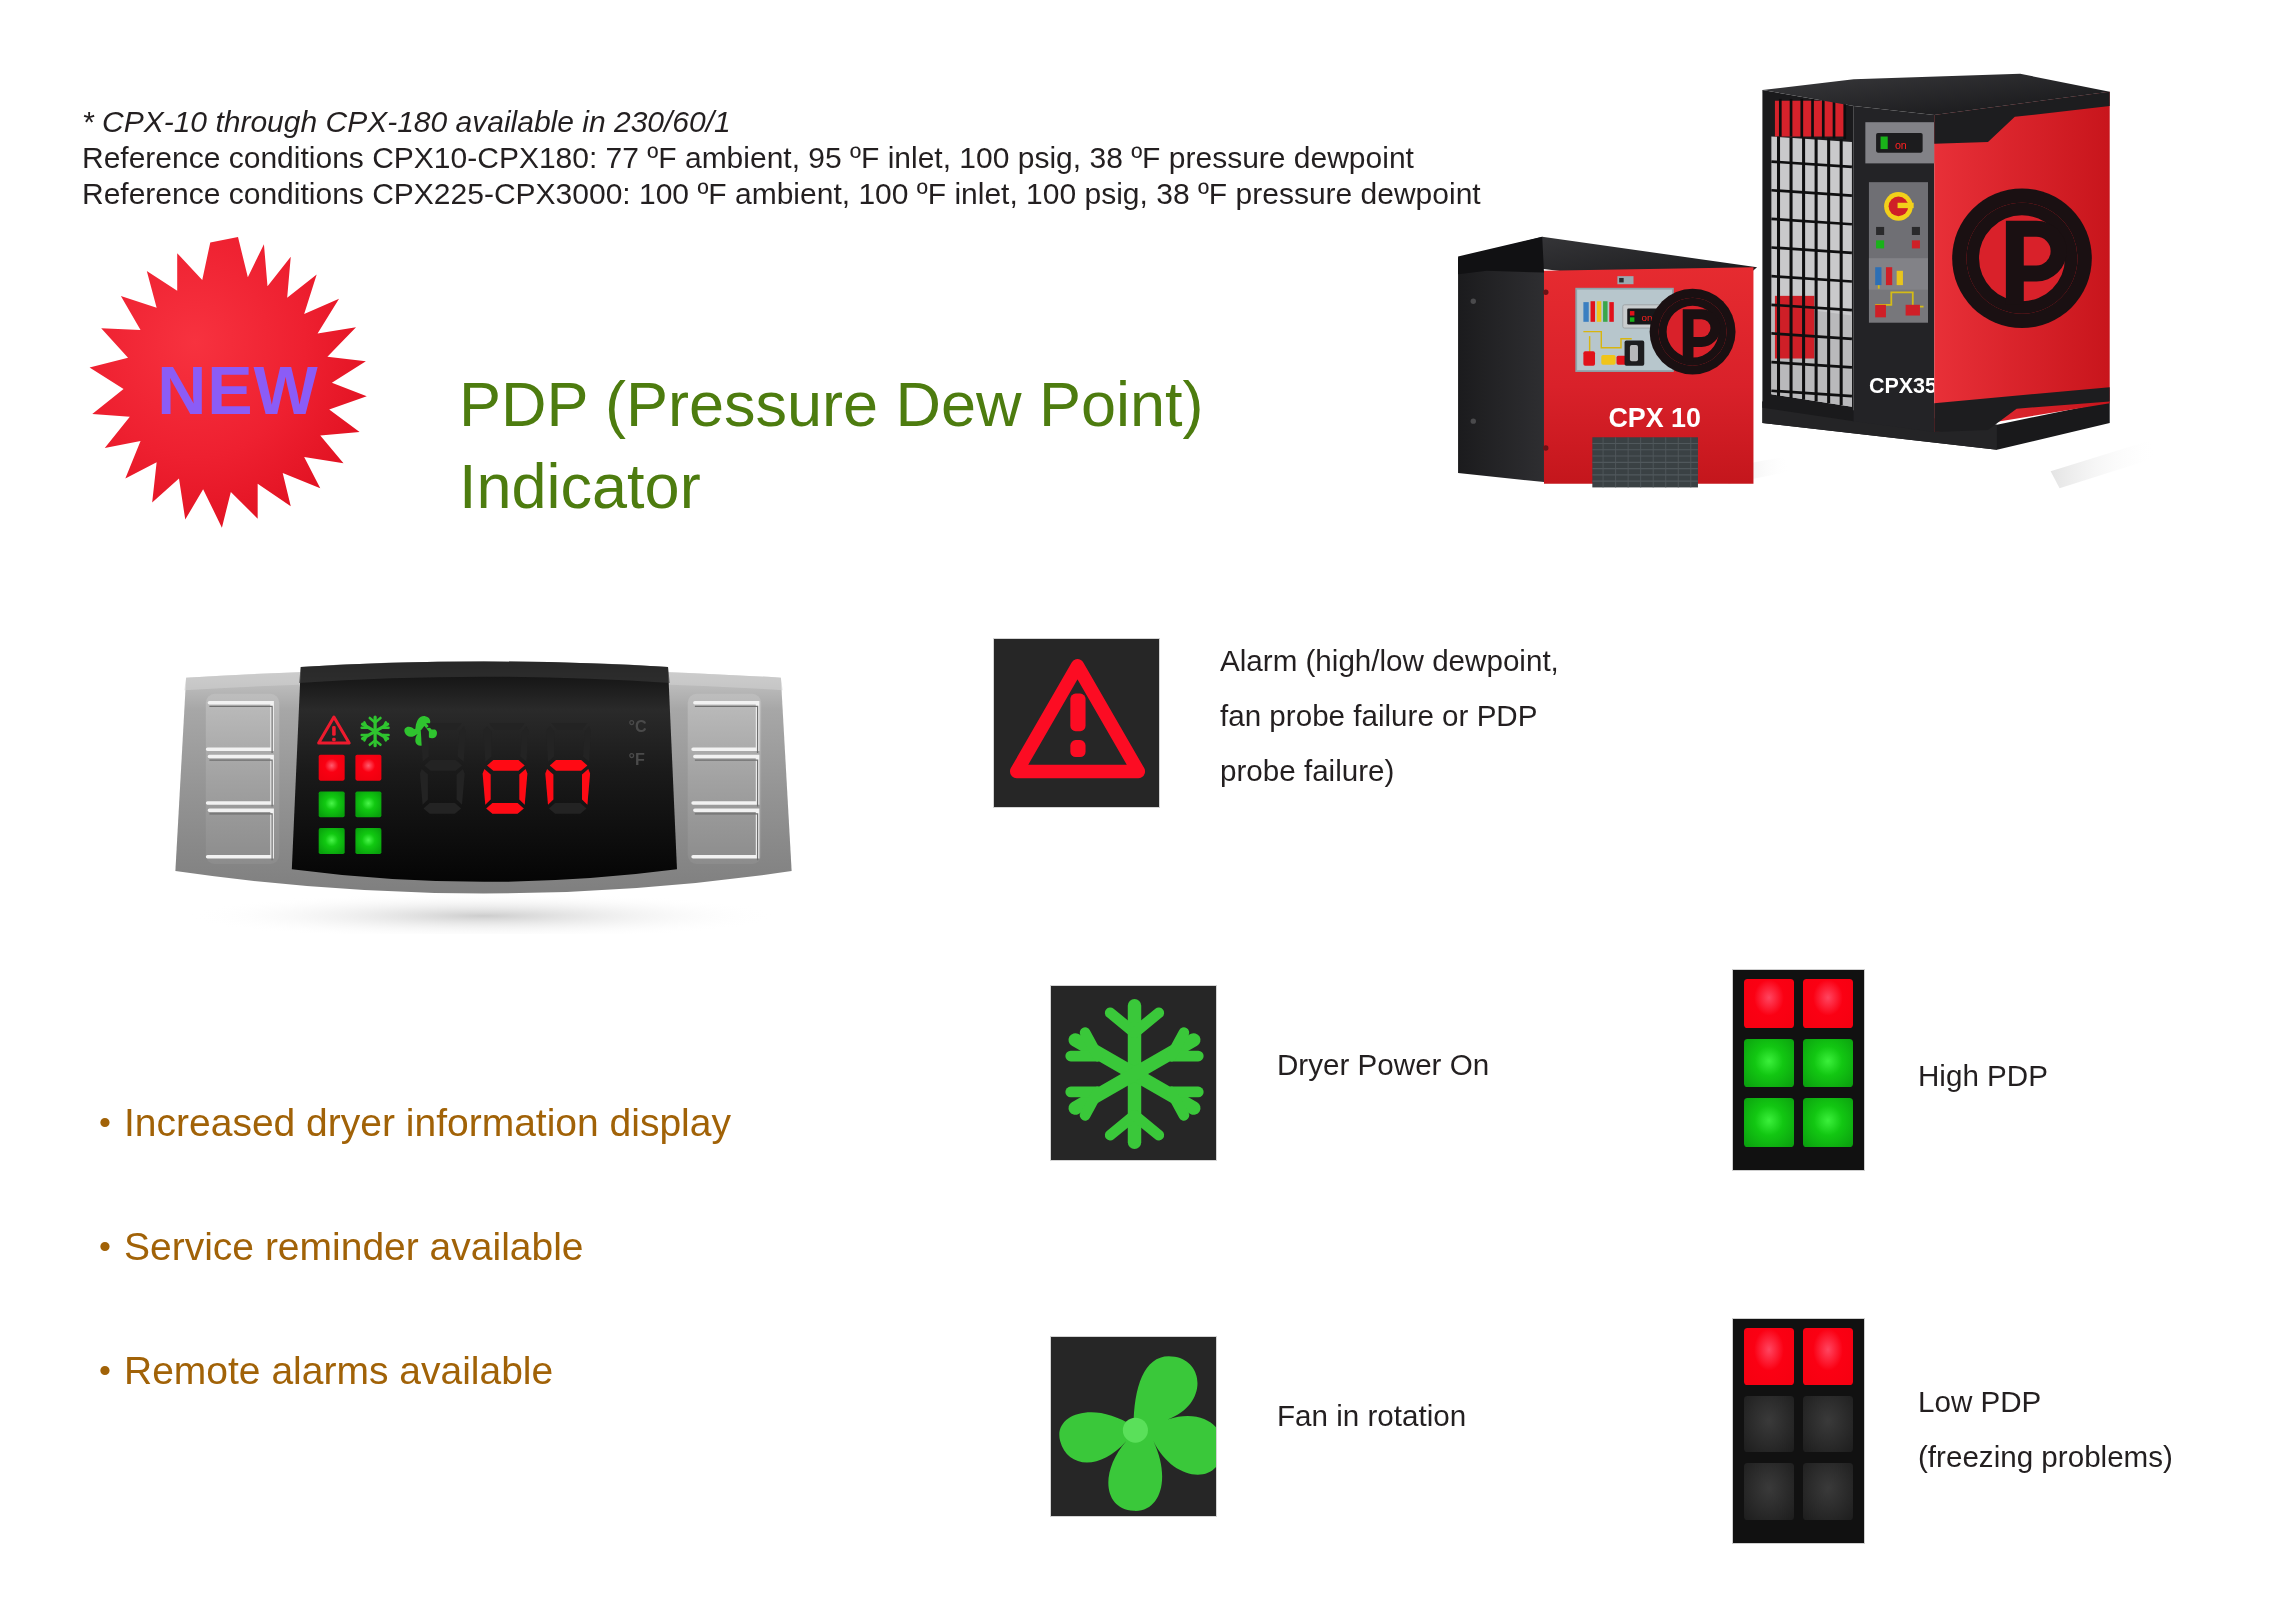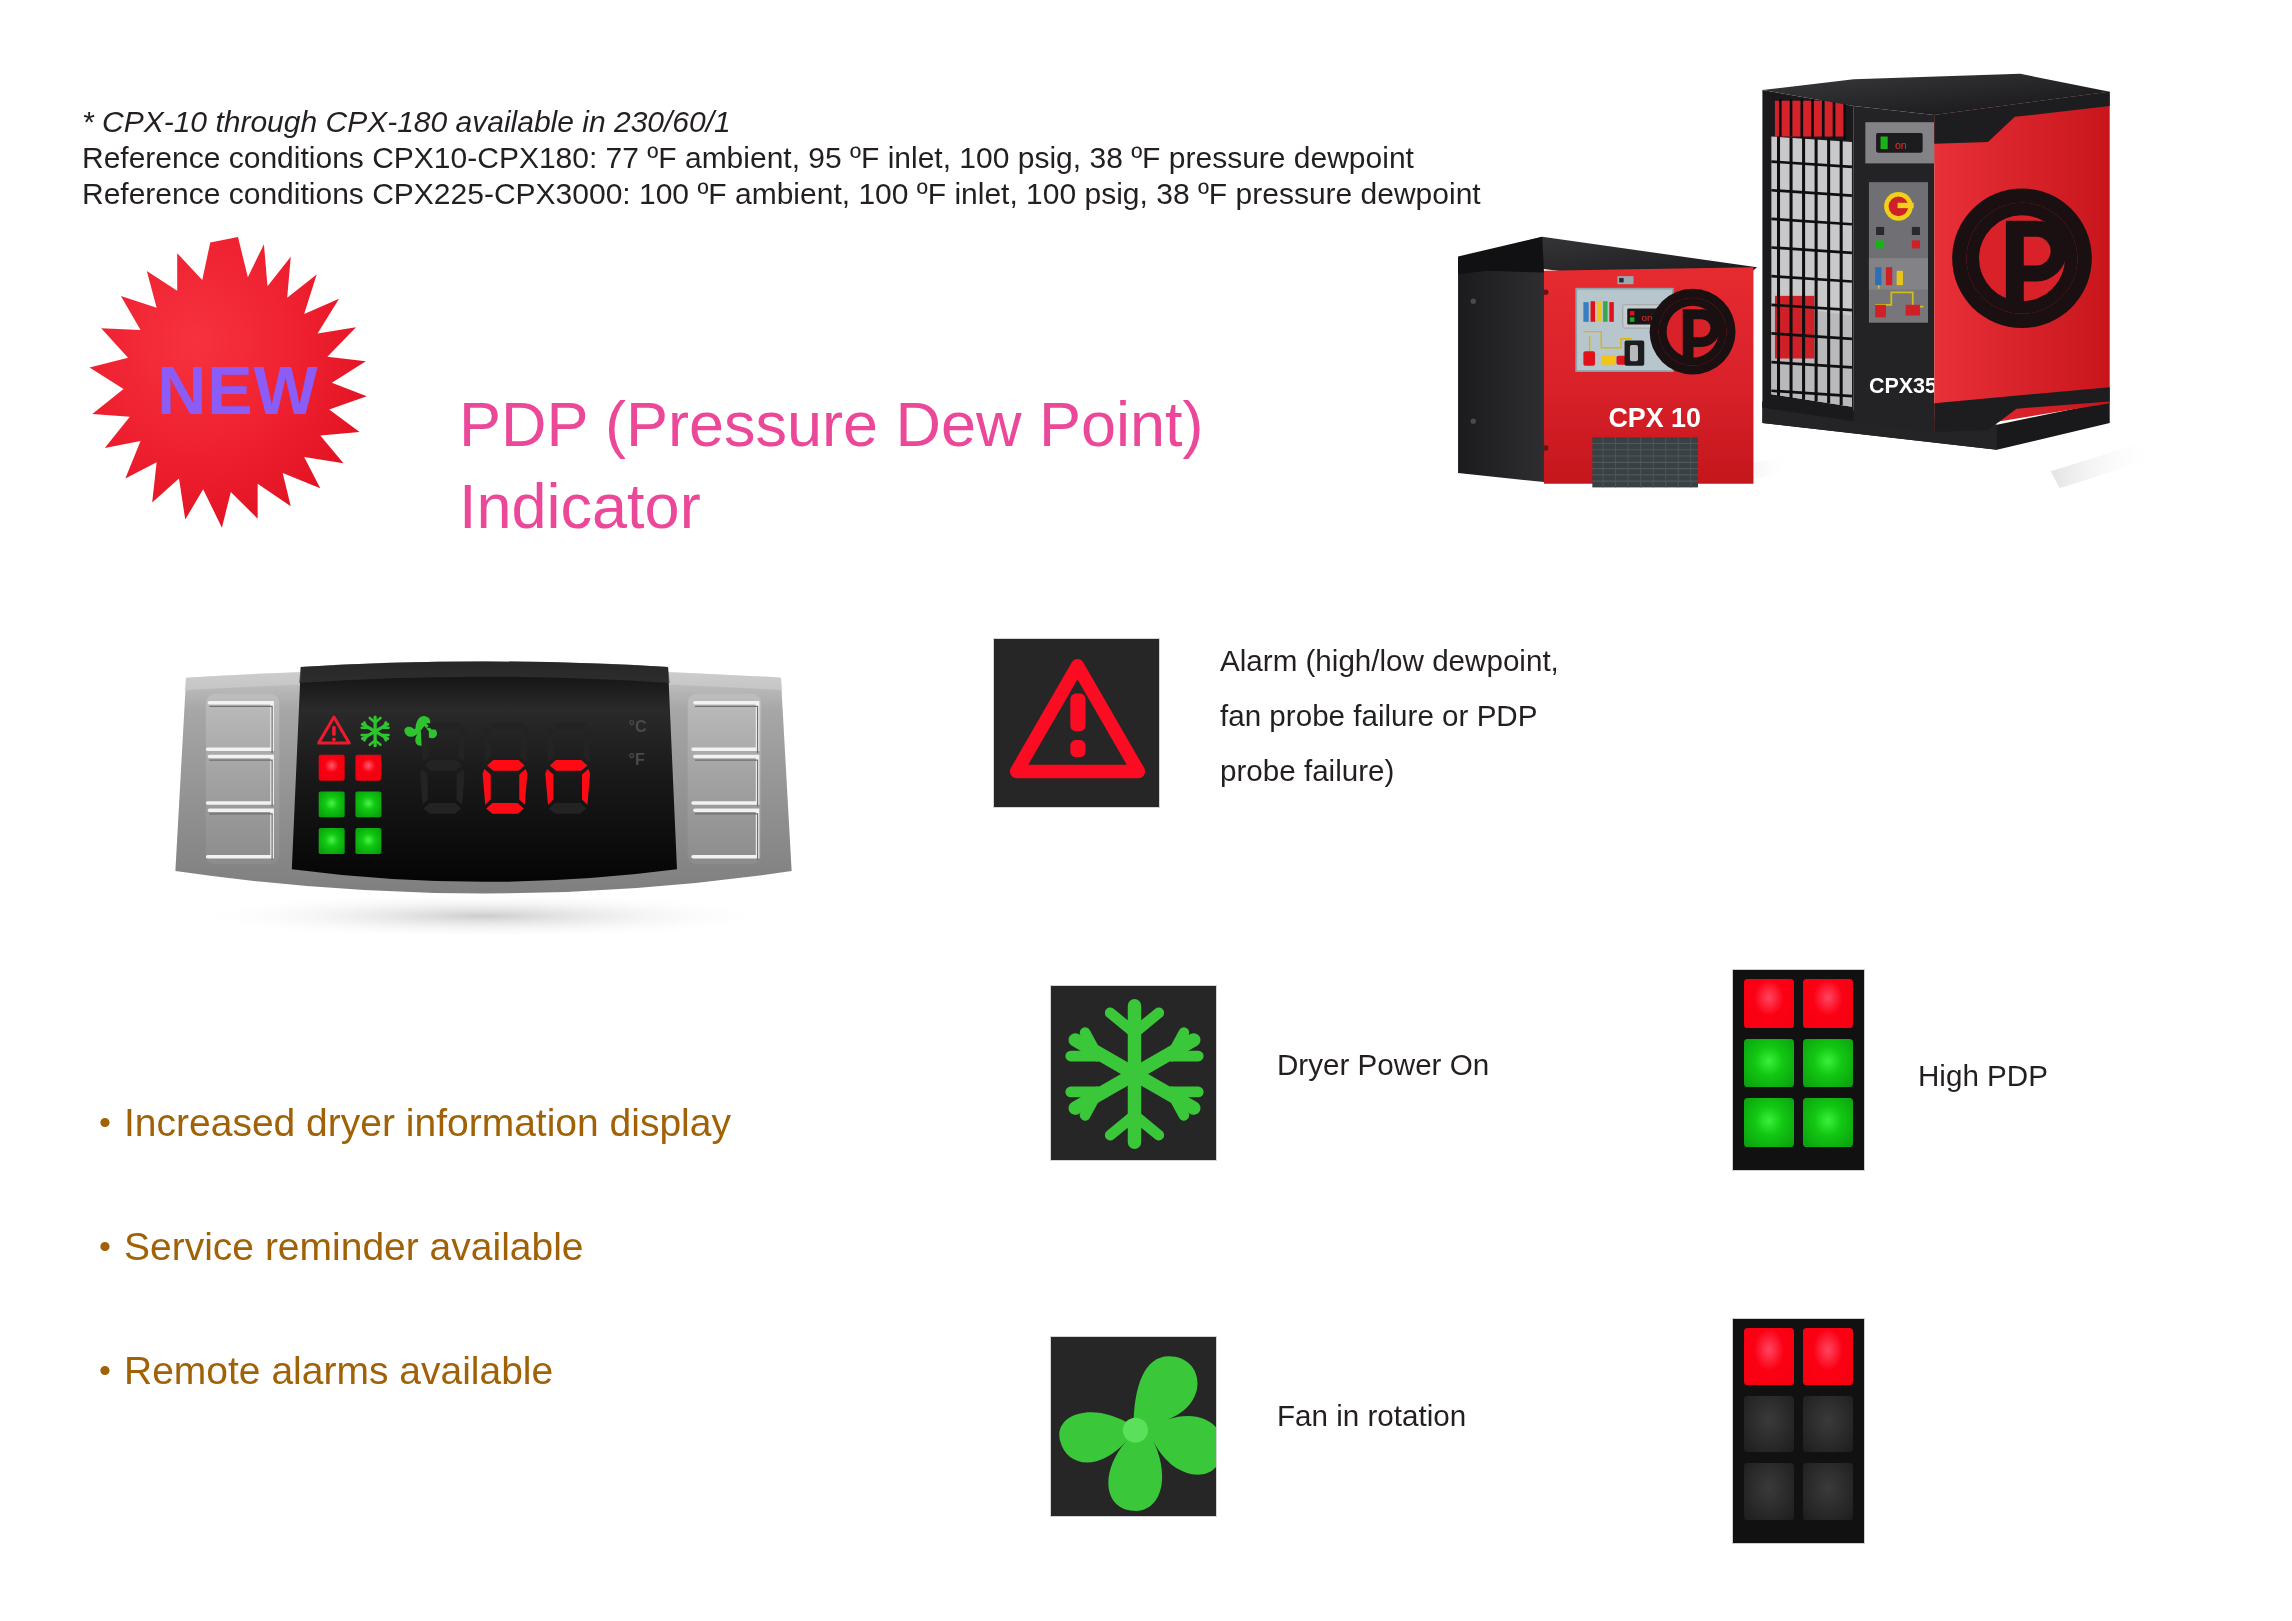--- a/index.html
+++ b/index.html
@@ -56,25 +56,25 @@
     font-weight: bold;
     letter-spacing: 0.9px;
     font-family: "Liberation Sans", sans-serif;
     pointer-events: none;
   }
 
   
   #main-title {
     position: absolute;
     left: 459px;
-    top: 383px;
+    top: 363px;
     width: 985px;
     font-size: 63px;
     line-height: 82px;
-    color: #ec4899;
+    color: #4d7c0f;
     font-weight: normal;
   }
   #main-title .t-line { display: block; white-space: nowrap; }
 
   
   #products {
     position: absolute;
     left: 1433px;
     top: 36px;
     width: 734px;
@@ -626,14 +626,18 @@
 
 <div class="legend-row" style="left:1732px; top:1318px; width:555px; height:233px;">
   <div class="led-stack" style="left:0; top:0; width:133px; height:226px;">
     <div class="led-cell led-red"></div>
     <div class="led-cell led-red"></div>
     <div class="led-cell led-off"></div>
     <div class="led-cell led-off"></div>
     <div class="led-cell led-off"></div>
     <div class="led-cell led-off"></div>
   </div>
+  <div class="legend-text" style="left:186px; top:56px;">
+    <span class="ltl">Low PDP</span>
+    <span class="ltl">(freezing problems)</span>
+  </div>
 </div>
 
 
 </body></html>

